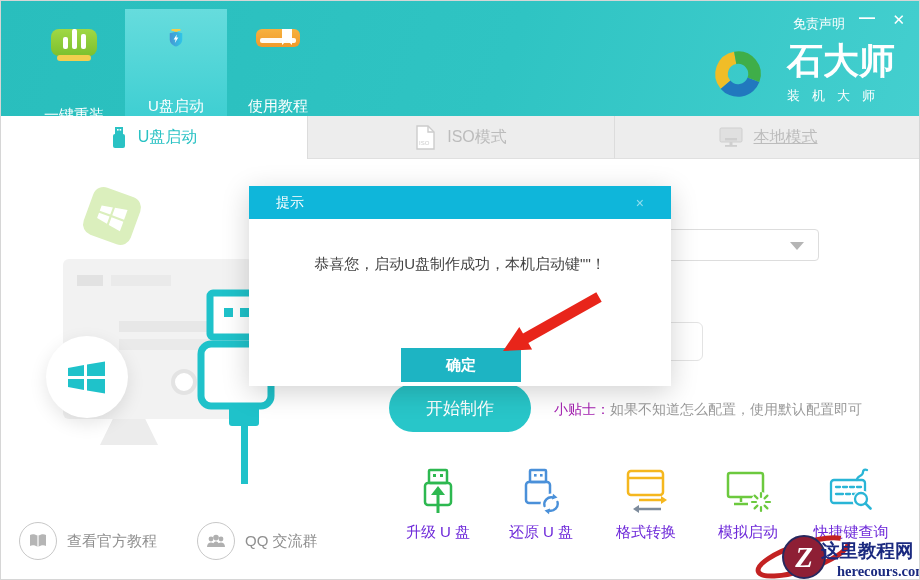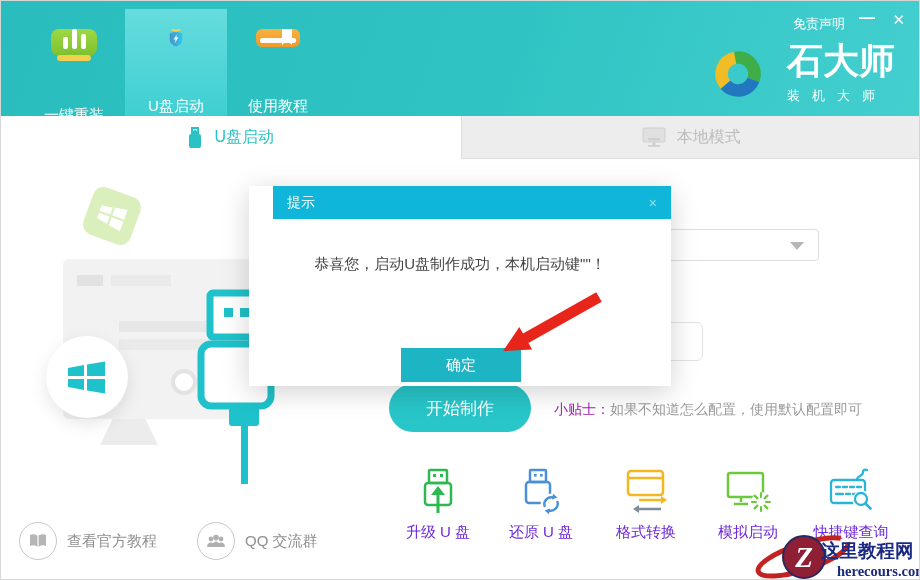--- a/index.html
+++ b/index.html
@@ -32,21 +32,21 @@
 
   .logo{position:absolute;right:26px;top:42px;display:flex;align-items:center;gap:20px;}
   .logo-text{color:#fff;}
   .logo-name{font-size:36px;font-weight:bold;line-height:1;}
   .logo-sub{font-size:13px;letter-spacing:12px;margin-top:8px;white-space:nowrap;}
 
   
   .tabs{position:absolute;left:0;top:115px;width:920px;height:43px;display:flex;}
   .tab{flex:1;display:flex;align-items:center;justify-content:center;gap:11px;background:#ededed;
        color:#bcbcbc;font-size:16px;border-right:1px solid #dcdcdc;border-bottom:1px solid #e0e0e0;cursor:pointer;}
-  .tab:last-child{border-right:none;}
+  .tab:last-child{border-right:none;text-decoration:underline;}
   .tab.active{background:#fff;color:#2ac2c4;border-bottom:none;}
 
   
   .content{position:absolute;left:0;top:158px;width:777px;height:422px;background:#fff;}
   .illus-square{position:absolute;left:86px;top:32px;width:50px;height:50px;background:#dbefbd;
                 border-radius:11px;transform:rotate(20deg);display:flex;align-items:center;justify-content:center;}
   .illus-monitor{position:absolute;left:62px;top:100px;width:190px;height:160px;background:#f2f2f2;border-radius:6px;}
   .illus-monitor .chip1{position:absolute;left:14px;top:16px;width:26px;height:11px;background:#e2e2e2;}
   .illus-monitor .chip2{position:absolute;left:48px;top:16px;width:60px;height:11px;background:#eaeaea;}
   .illus-monitor .row1{position:absolute;left:56px;top:62px;width:118px;height:11px;background:#e7e7e7;}
@@ -79,26 +79,26 @@
   .link-circle{width:36px;height:36px;border:1px solid #c8c8c8;border-radius:50%;display:flex;
                align-items:center;justify-content:center;}
   .feature{position:absolute;width:110px;text-align:center;color:#6d28d9;font-size:15px;cursor:pointer;top:308px;}
   .f1{left:382px}.f2{left:485px}.f3{left:590px}.f4{left:692px}.f5{left:795px}
   .feature svg{display:block;margin:0 auto;}
   .feature .f-label{display:block;margin-top:8px;}
 
   
   .modal{position:absolute;left:248px;top:185px;width:422px;height:200px;background:#fff;z-index:10;
          box-shadow:0 6px 26px rgba(0,0,0,.18);}
-  .modal-header{height:33px;background:#0fb6da;display:flex;align-items:center;padding:0 14px;color:#fff;font-size:14px;margin-left:24px;}
+  .modal-header{height:33px;background:#0fb6da;display:flex;align-items:center;padding:0 27px;color:#fff;font-size:14px;}
   .modal-close{margin-left:auto;color:rgba(255,255,255,.55);font-size:14px;cursor:pointer;}
   .modal-msg{margin-top:36px;text-align:center;font-size:15px;color:#444;}
   .modal-ok{position:absolute;left:152px;top:162px;width:120px;height:34px;background:#1db4c3;color:#fff;
             font-size:15px;border:none;cursor:pointer;display:flex;align-items:center;justify-content:center;
-            font-family:inherit;}
+            font-family:inherit;font-weight:bold;}
 
   .arrow-overlay{position:absolute;left:480px;top:288px;z-index:20;pointer-events:none;}
   .watermark{position:absolute;left:752px;top:518px;z-index:30;}
 </style>
 </head>
 <body>
 
 <div class="stage">
 
   <div class="header">
@@ -155,20 +155,28 @@
 
   <div class="tabs">
     <div class="tab active">
       <svg width="16" height="22" viewBox="0 0 16 22">
         <rect x="4" y="0" width="8" height="7" fill="#2ac2c4"></rect>
         <rect x="6" y="2" width="1.6" height="1.6" fill="#fff"></rect>
           <rect x="8.6" y="2" width="1.6" height="1.6" fill="#fff"></rect>
         <rect x="2" y="7" width="12" height="14" rx="2" fill="#2ac2c4"></rect>
       </svg>
       <span>U盘启动</span>
+    </div>
+    <div class="tab">
+      <svg width="21" height="25" viewBox="0 0 21 25">
+        <path d="M2 1 H13 L19 7 V24 H2 Z" fill="#fff" stroke="#cccccc" stroke-width="1.4"></path>
+        <path d="M13 1 V7 H19" fill="none" stroke="#cccccc" stroke-width="1.4"></path>
+        <text x="4" y="20" font-size="6" fill="#cccccc">ISO</text>
+      </svg>
+      <span>ISO模式</span>
     </div>
     <div class="tab">
       <svg width="24" height="21" viewBox="0 0 24 21">
         <rect x="1" y="1" width="22" height="14" rx="1.5" fill="#e0e0e0" stroke="#cfcfcf"></rect>
         <rect x="6" y="11" width="12" height="2.5" fill="#cfcfcf"></rect>
         <rect x="10.5" y="15" width="3" height="3" fill="#cfcfcf"></rect>
         <rect x="6" y="18" width="12" height="1.8" fill="#cfcfcf"></rect>
       </svg>
       <span>本地模式</span>
     </div>

